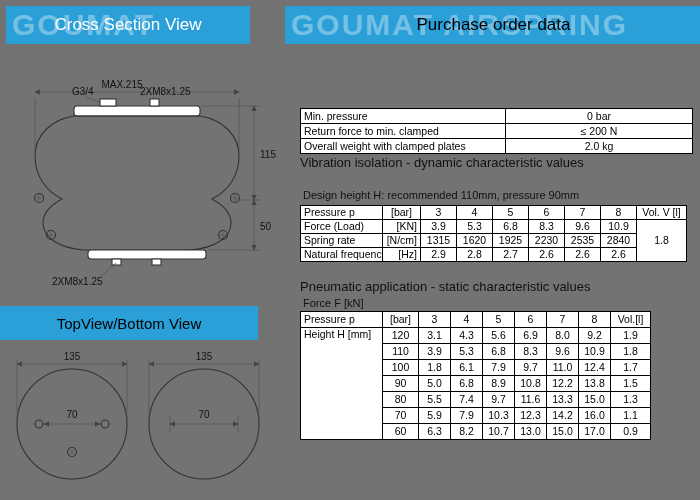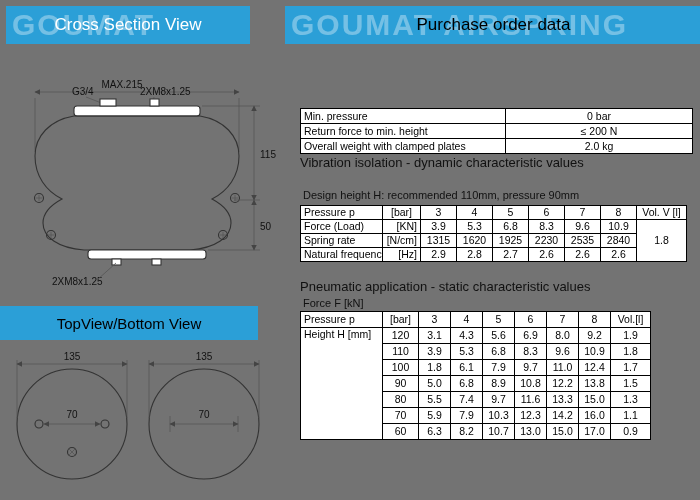--- a/index.html
+++ b/index.html
@@ -162,21 +162,21 @@
     <colgroup>
         <col style="width:205px">
         <col style="width:187px">
       </colgroup>
     <tbody id="purchase-body">
         <tr>
           <td class="lbl">Min. pressure</td>
           <td class="num">0 bar</td>
         </tr>
         <tr>
-          <td class="lbl">Return force to min. height</td>
+          <td class="lbl">Return force to min. clamped</td>
           <td class="num">≤ 200 N</td>
         </tr>
         <tr>
           <td class="lbl">Overall weight with clamped plates</td>
           <td class="num">2.0 kg</td>
         </tr>
       </tbody>
   </table>
 
   <div class="sec-title" id="dyn-title">Vibration isolation - dynamic characteristic values</div>

